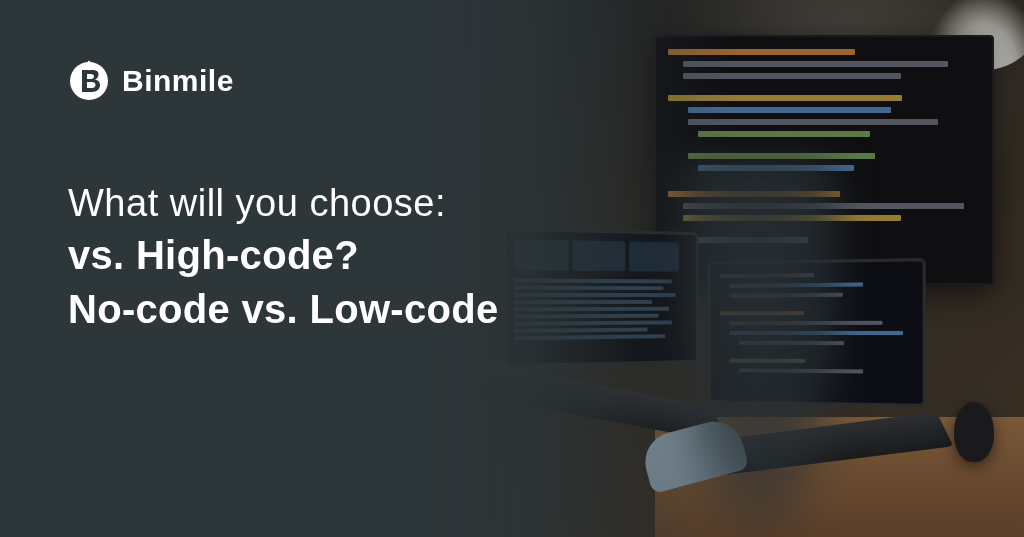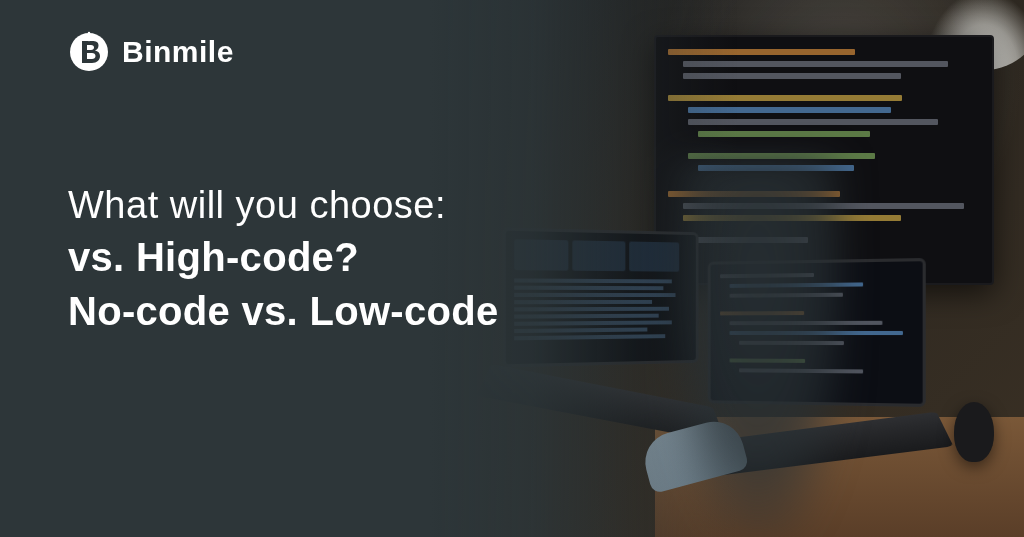--- a/index.html
+++ b/index.html
@@ -175,21 +175,21 @@
       z-index: 2;
     }
     
     .content {
       position: absolute;
       left: 0;
       top: 0;
       width: 100%;
       height: 100%;
       z-index: 5;
-      padding: 31px 68px;
+      padding: 60px 68px;
     }
     
     .logo-container {
       display: flex;
       align-items: center;
       gap: 12px;
     }
     
     .logo-mark {
       width: 42px;
@@ -203,21 +203,21 @@
     }
     
     .logo-text {
       color: #ffffff;
       font-size: 30px;
       font-weight: 600;
       letter-spacing: 0.5px;
     }
     
     .headline {
-      margin-top: 108px;
+      margin-top: 77px;
       color: #ffffff;
     }
     
     .headline-intro {
       font-size: 38px;
       font-weight: 300;
       line-height: 1.3;
       letter-spacing: 0.5px;
     }
     

